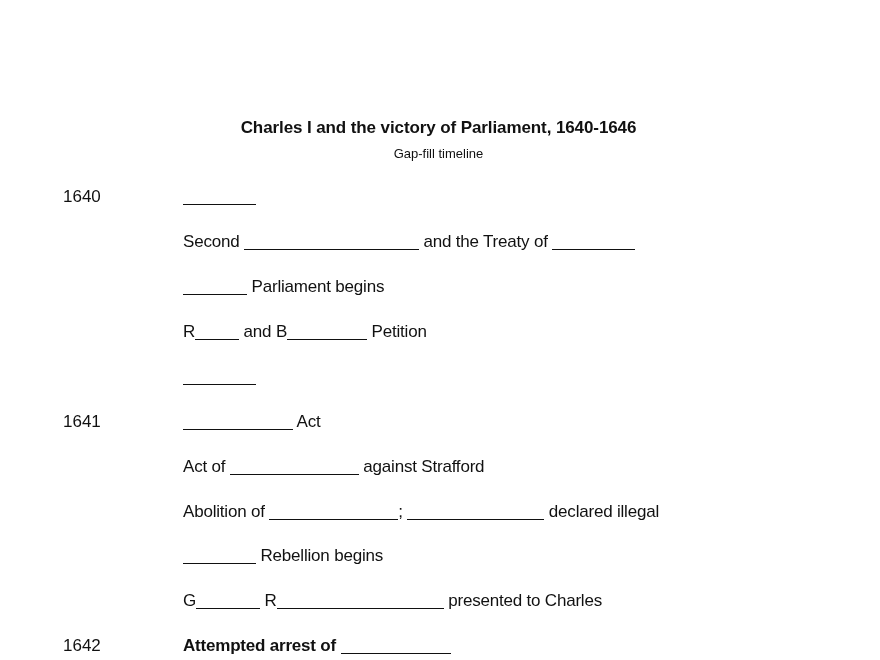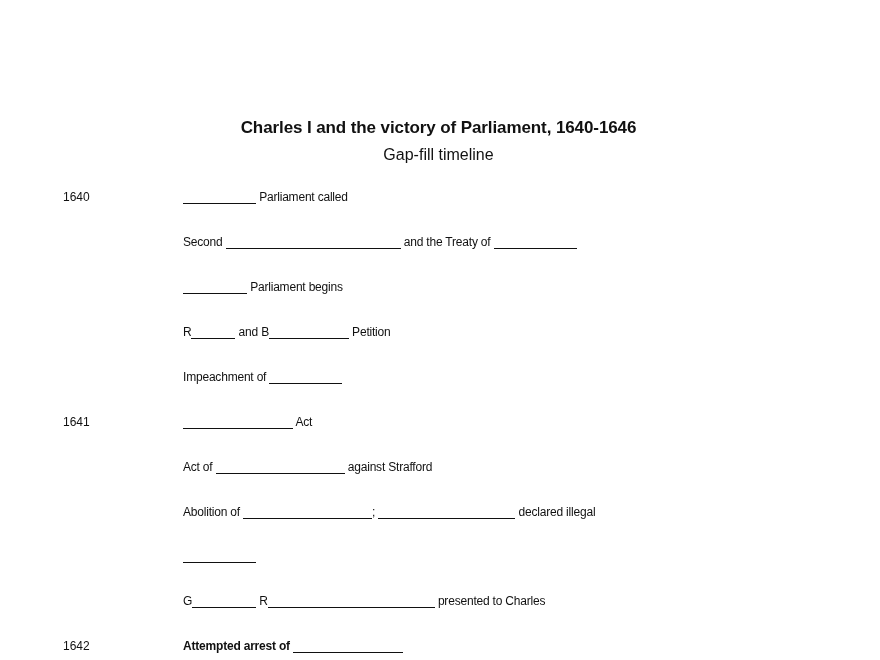--- a/index.html
+++ b/index.html
@@ -27,28 +27,28 @@
     text-align: center;
     font-weight: bold;
     font-size: 17px;
     letter-spacing: -0.1px;
   }
   .subtitle {
     position: absolute;
     left: 0; width: 877px;
     top: 146px;
     text-align: center;
-    font-size: 16px;
+    font-size: 13px;
   }
   .row {
     position: absolute;
     left: 0;
     width: 880px;
     height: 24px;
-    font-size: 12px;
+    font-size: 17px;
     line-height: 24px;
     white-space: nowrap;
   }
   .year {
     position: absolute;
     left: 63px;
     top: 0;
   }
   .item {
     position: absolute;
@@ -66,53 +66,53 @@
 </style>
 </head>
 <body>
 
 <div class="page">
   <div class="title">Charles I and the victory of Parliament, 1640-1646</div>
   <div class="subtitle">Gap-fill timeline</div>
   <div id="timeline">
       <div class="row" style="top: 185px;">
         <span class="year">1640</span>
-        <span class="item"><span class="blank" style="width: 73px;"></span><span style="white-space: pre;"> Parliament called</span></span>
+        <span class="item"><span class="blank" style="width: 73px;"></span></span>
       </div>
       <div class="row" style="top: 230px;">
         <span class="year"></span>
         <span class="item"><span style="white-space: pre; text-align: right;">Second </span><span class="blank" style="width: 175px;"></span><span style="white-space: pre;"> and the Treaty of </span><span class="blank" style="width: 83px;"></span></span>
       </div>
       <div class="row" style="top: 275px;">
         <span class="year"></span>
         <span class="item"><span class="blank" style="width: 64px;"></span><span style="white-space: pre;"> Parliament begins</span></span>
       </div>
       <div class="row" style="top: 320px;">
         <span class="year"></span>
         <span class="item"><span style="white-space: pre;">R</span><span class="blank" style="width: 44px;"></span><span style="white-space: pre;"> and B</span><span class="blank" style="width: 80px;"></span><span style="white-space: pre;"> Petition</span></span>
       </div>
       <div class="row" style="top: 365px;">
         <span class="year"></span>
-        <span class="item"><span style="white-space: pre;">Impeachment of </span><span class="blank" style="width: 73px;"></span></span>
+        <span class="item"><span class="blank" style="width: 73px;"></span></span>
       </div>
       <div class="row" style="top: 410px;">
         <span class="year">1641</span>
         <span class="item"><span class="blank" style="width: 110px;"></span><span style="white-space: pre;"> Act</span></span>
       </div>
       <div class="row" style="top: 455px;">
         <span class="year"></span>
         <span class="item"><span style="white-space: pre;">Act of </span><span class="blank" style="width: 129px;"></span><span style="white-space: pre;"> against Strafford</span></span>
       </div>
       <div class="row" style="top: 500px;">
         <span class="year"></span>
         <span class="item"><span style="white-space: pre;">Abolition of </span><span class="blank" style="width: 129px;"></span><span style="white-space: pre;">; </span><span class="blank" style="width: 137px;"></span><span style="white-space: pre;"> declared illegal</span></span>
       </div>
       <div class="row" style="top: 544px;">
         <span class="year"></span>
-        <span class="item"><span class="blank" style="width: 73px;"></span></span>
+        <span class="item"><span class="blank" style="width: 73px;"></span><span style="white-space: pre;"> Rebellion begins</span></span>
       </div>
       <div class="row" style="top: 589px;">
         <span class="year"></span>
         <span class="item"><span style="white-space: pre;">G</span><span class="blank" style="width: 64px;"></span><span style="white-space: pre;"> R</span><span class="blank" style="width: 167px;"></span><span style="white-space: pre;"> presented to Charles</span></span>
       </div>
       <div class="row" style="top: 634px;">
         <span class="year">1642</span>
         <span class="item"><span style="white-space: pre; font-weight: bold;">Attempted arrest of </span><span class="blank" style="width: 110px;"></span></span>
       </div>
     </div>

